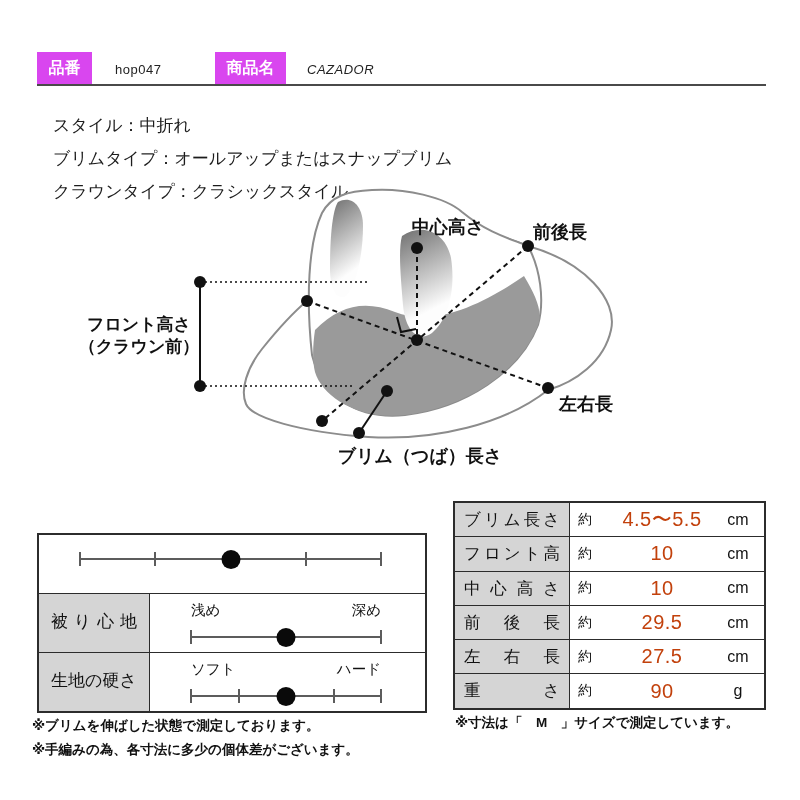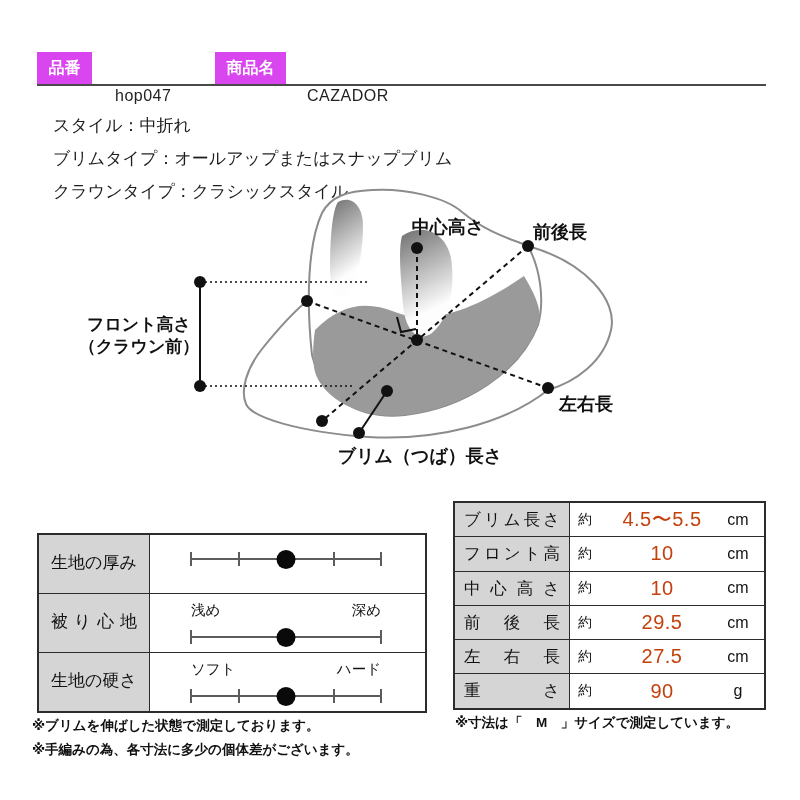--- a/index.html
+++ b/index.html
@@ -6,22 +6,22 @@
   .page{
     position:relative;width:800px;height:800px;background:#ffffff;overflow:hidden;
     font-family:"Liberation Sans","DejaVu Sans",sans-serif;color:#1d1d1d;
   }
   
   .hdr-box{
     position:absolute;top:52px;height:32px;background:#d946ef;color:#fff;
     font-size:16px;font-weight:600;display:flex;align-items:center;justify-content:center;
   }
   .hdr-val{
-    position:absolute;top:54px;height:30px;font-size:16px;color:#222;
-    display:flex;align-items:center;letter-spacing:.5px;font-weight:500;margin-top:27px;
+    position:absolute;top:54px;height:30px;font-size:13px;color:#222;
+    display:flex;align-items:center;letter-spacing:.5px;font-weight:500;
   }
   .hdr-underline{position:absolute;left:37px;top:84px;width:729px;height:2px;background:#4a4a4a;}
   
   .specs{position:absolute;left:53px;top:109px;font-size:17px;font-weight:500;line-height:33px;color:#1c1c1c;}
   
   .diagram-svg{position:absolute;left:0;top:0;width:800px;height:800px;}
   
   .atable{position:absolute;left:37px;top:533px;width:390px;border:2px solid #2c2c2c;box-sizing:border-box;background:#fff;}
   .atable .arow{display:flex;height:58px;border-bottom:1.5px solid #2c2c2c;}
   .atable .arow:last-child{border-bottom:none;}
@@ -57,21 +57,21 @@
 
 <div class="page">
 
   <div class="hdr-box" style="left:37px;width:55px;">
     <span>品番</span>
   </div>
   <div class="hdr-val" style="left:115px;">hop047</div>
   <div class="hdr-box" style="left:215px;width:71px;">
     <span>商品名</span>
   </div>
-  <div class="hdr-val" style="left:307px;">CAZADOR</div>
+  <div class="hdr-val" style="left:307px;font-style:italic;">CAZADOR</div>
   <div class="hdr-underline"></div>
 
   <div class="specs">
     <div>スタイル：中折れ</div>
     <div>ブリムタイプ：オールアップまたはスナップブリム</div>
     <div>クラウンタイプ：クラシックスタイル</div>
   </div>
 
   <svg class="diagram-svg" viewBox="0 0 800 800">
     <defs>
@@ -145,21 +145,20 @@
     <text x="448" y="233" text-anchor="middle" font-size="18" font-weight="600" fill="#111">中心高さ</text>
     <text x="560" y="238" text-anchor="middle" font-size="18" font-weight="600" fill="#111">前後長</text>
     <text x="139" y="330" text-anchor="middle" font-size="17" font-weight="600" fill="#111">フロント高さ</text>
     <text x="139" y="352" text-anchor="middle" font-size="17" font-weight="600" fill="#111">（クラウン前）</text>
     <text x="586" y="410" text-anchor="middle" font-size="18" font-weight="600" fill="#111">左右長</text>
     <text x="420" y="462" text-anchor="middle" font-size="18" font-weight="600" fill="#111">ブリム（つば）長さ</text>
   </svg>
 
   <div class="atable">
     <div class="arow">
-      <span class="alabel">生地の厚み</span>
       <div class="acontent">
         <div class="slider">
           <div class="slider-track">
             <span class="tick" style="left:0%"></span>
               <span class="tick" style="left:25%"></span>
               <span class="tick" style="left:75%"></span>
               <span class="tick" style="left:100%"></span>
             <span class="dot" style="left:50%"></span>
           </div>
         </div>

